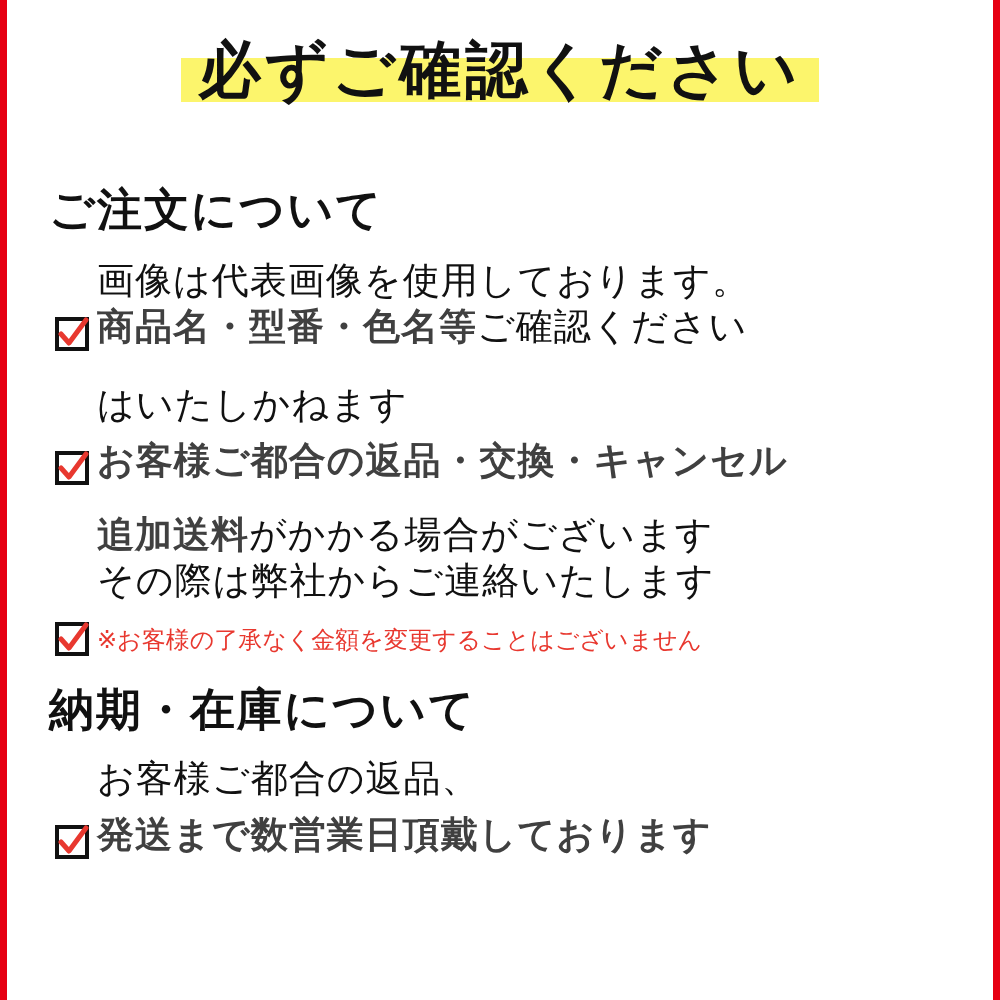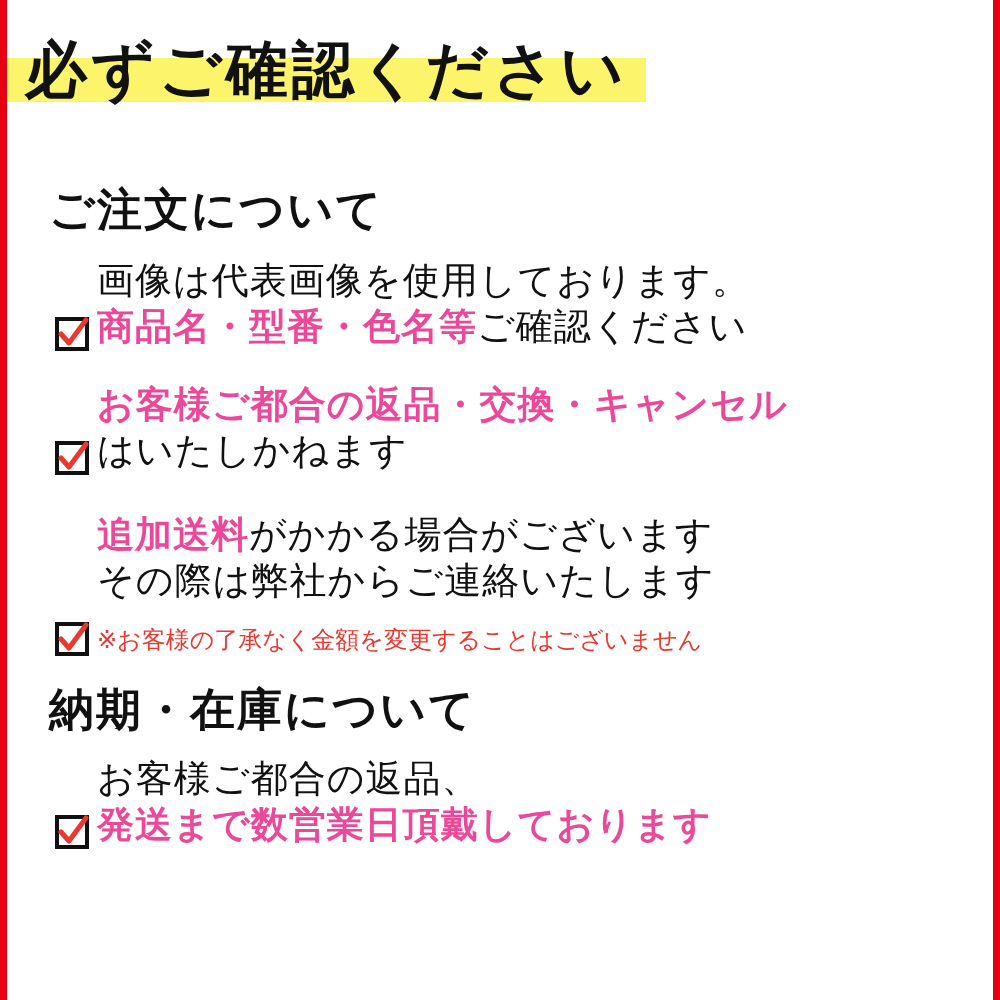--- a/index.html
+++ b/index.html
@@ -25,21 +25,21 @@
     width: 986px;
     height: 1000px;
   }
 
   
   .title-wrap {
     position: absolute;
     left: 0;
     top: 30px;
     width: 986px;
-    text-align: left;
+    text-align: center;
   }
   .title-hl {
     display: inline-block;
     position: relative;
     padding: 6px 18px 10px 18px;
     font-size: 62px;
     font-weight: bold;
     letter-spacing: 4px;
     color: #111111;
     line-height: 1.1;
@@ -93,21 +93,21 @@
   .lines {
     flex: 1 1 auto;
   }
   .line {
     font-size: 37px;
     line-height: 1.25;
     color: #111111;
     letter-spacing: 1px;
     white-space: nowrap;
   }
-  .red { color: #ec4899; font-weight: bold; }
+  .red { color: #404040; font-weight: bold; margin-top: 10px; }
   .blk { color: #111111; }
   .note {
     font-size: 24px;
     color: #e8382f;
     letter-spacing: 0px;
     line-height: 1.3;
     white-space: nowrap;
     margin-top: 20px;
   }
 
@@ -151,22 +151,22 @@
 
     <div class="check-item" id="item-2">
       <div class="check-row">
         <span class="checkbox">
           <svg width="34" height="34" viewBox="0 0 34 34">
             <rect x="2" y="2" width="30" height="30" fill="none" stroke="#111111" stroke-width="4"></rect>
             <path d="M6 17 L14 26 L31 3" fill="none" stroke="#e8382f" stroke-width="5" stroke-linecap="round" stroke-linejoin="round"></path>
           </svg>
         </span>
         <span class="lines">
+          <div class="line blk sub-line">はいたしかねます</div>
           <div class="line red">お客様ご都合の返品・交換・キャンセル</div>
-          <div class="line blk sub-line">はいたしかねます</div>
         </span>
       </div>
     </div>
 
     <div class="check-item" id="item-3">
       <div class="check-row">
         <span class="checkbox">
           <svg width="34" height="34" viewBox="0 0 34 34">
             <rect x="2" y="2" width="30" height="30" fill="none" stroke="#111111" stroke-width="4"></rect>
             <path d="M6 17 L14 26 L31 3" fill="none" stroke="#e8382f" stroke-width="5" stroke-linecap="round" stroke-linejoin="round"></path>

